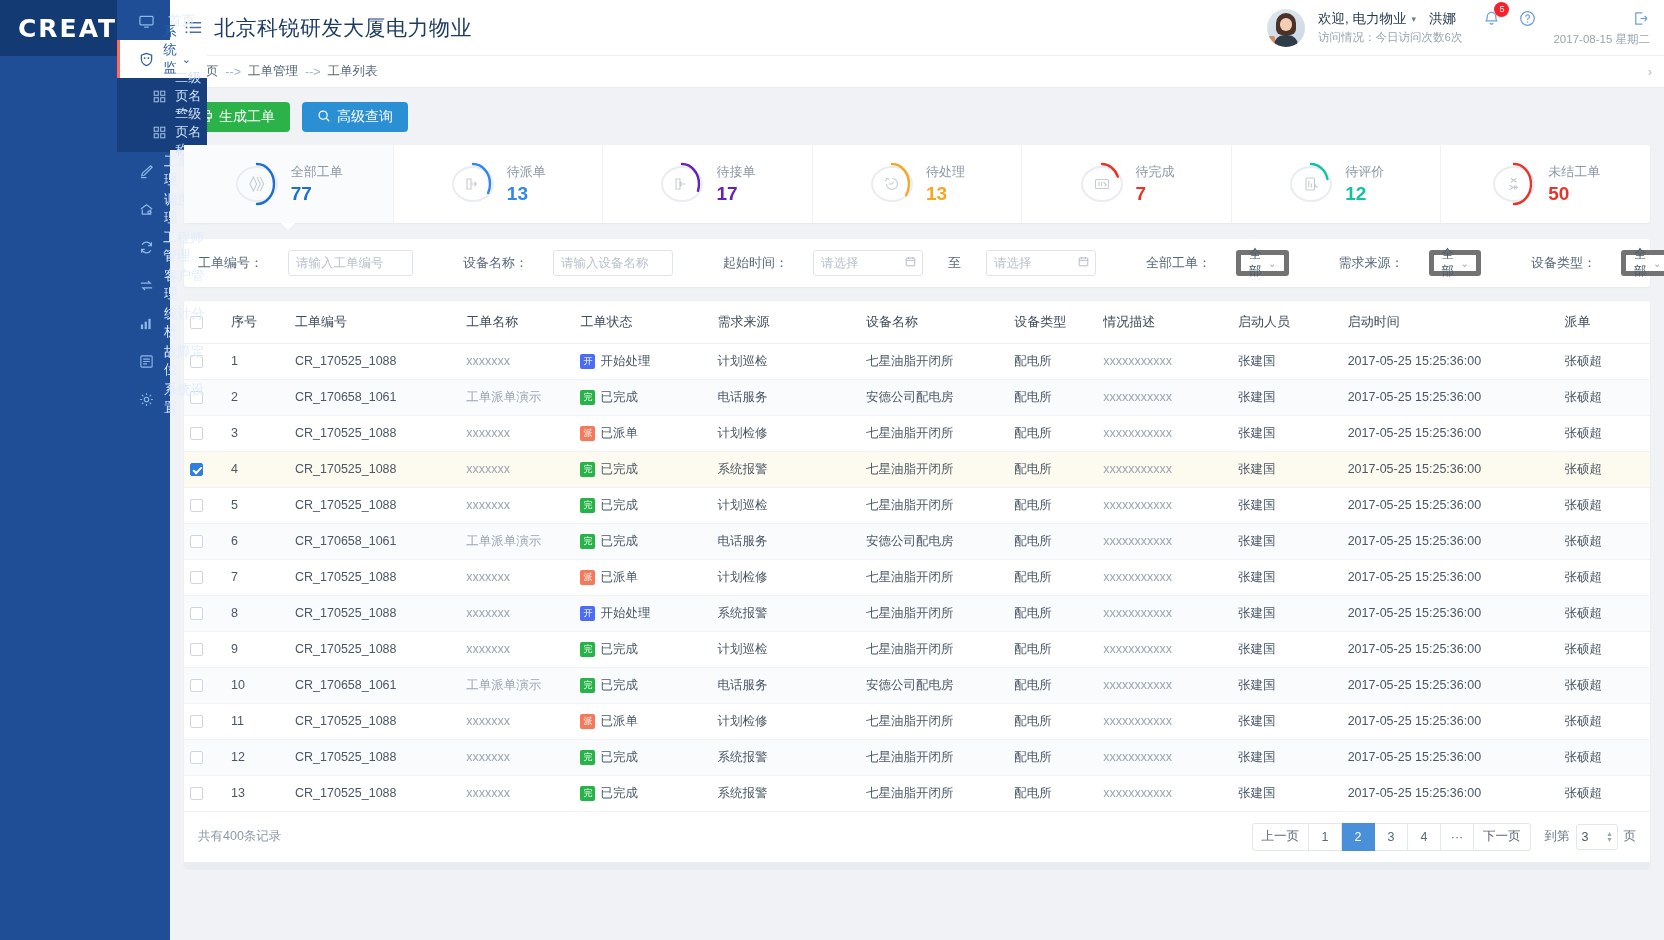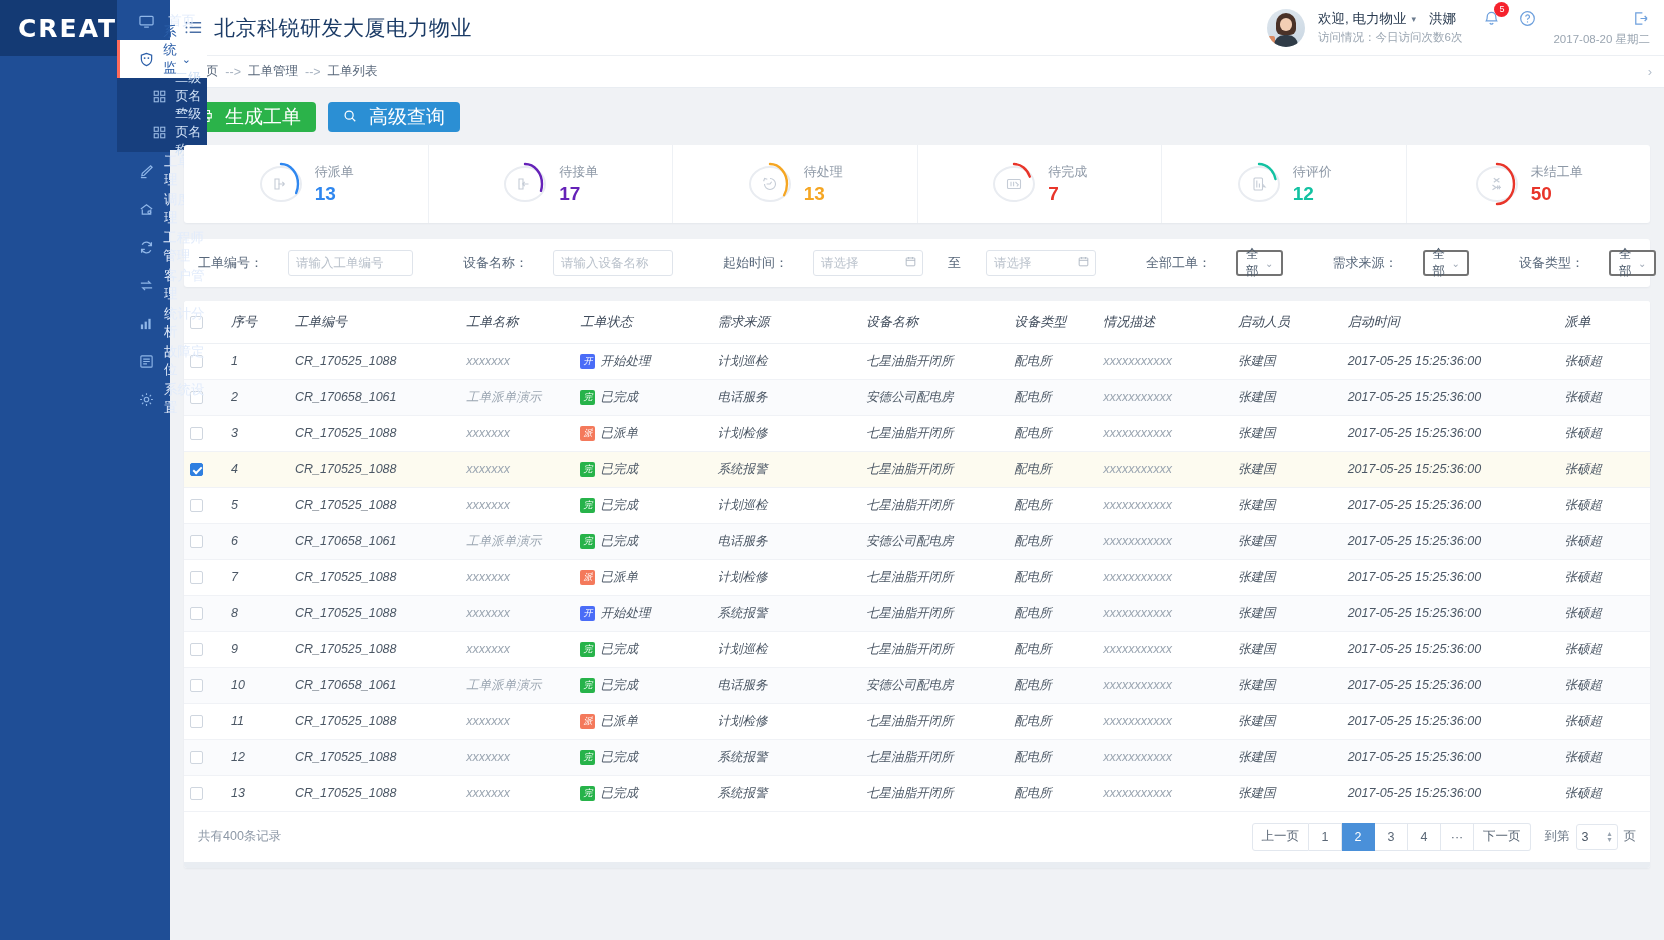--- a/index.html
+++ b/index.html
@@ -49,21 +49,21 @@
   .date-txt { font-size: 11.5px; color: #9aa5b1; margin-top: 3px; white-space: nowrap; }
 
   .crumbbar { height: 32px; background: #fff; border-bottom: 1px solid #e9edf2; display: flex; align-items: center; padding: 0 12px; font-size: 12.5px; color: #6f7b8a; gap: 7px; }
   .crumb-arrow { color: #b4bfcc; font-size: 13px; cursor: pointer; }
   .crumb-arrow.right { margin-left: auto; }
   .crumb { color: #58677a; cursor: pointer; }
   .crumb-sep { color: #a8b3c0; }
 
   .content { flex: 1; padding: 14px 14px 0 14px; overflow: hidden; }
   .btnrow { display: flex; gap: 12px; margin-bottom: 13px; }
-  .btn { height: 30px; border-radius: 4px; color: #fff; font-size: 19px; display: inline-flex; align-items: center; gap: 12px; padding: 0 15px; cursor: pointer; border: none; }
+  .btn { height: 30px; border-radius: 4px; color: #fff; font-size: 14px; display: inline-flex; align-items: center; gap: 6px; padding: 0 15px; cursor: pointer; border: none; }
   .btn-green { background: #2bb34a; }
   .btn-blue { background: #2b8fd4; }
 
   
   .stats { background: #fff; border-radius: 3px; display: flex; height: 78px; box-shadow: 0 1px 2px rgba(20,40,70,.05); position: relative; }
   .stat { flex: 1; display: flex; align-items: center; justify-content: center; gap: 11px; border-right: 1px solid #eef1f5; position: relative; }
   .stat:last-child { border-right: none; }
   .stat.selected { background: #fafbfd; }
   .stat.selected::after { content: ""; position: absolute; bottom: -7px; left: 50%; margin-left: -7px; width: 0; height: 0; border-left: 7px solid transparent; border-right: 7px solid transparent; border-top: 7px solid #fff; }
   .ring { width: 46px; height: 46px; position: relative; flex: none; }
@@ -73,28 +73,28 @@
   .stat-label { font-size: 13px; color: #8d98a6; }
   .stat-num { font-size: 19px; font-weight: bold; }
 
   
   .filters { background: #fff; border-radius: 3px; margin-top: 16px; height: 48px; display: flex; align-items: center; padding: 0 14px; gap: 25px; box-shadow: 0 1px 2px rgba(20,40,70,.05); }
   .f-label { font-size: 13px; color: #58677a; white-space: nowrap; }
   .f-input { height: 26px; border: 1px solid #dfe4eb; border-radius: 3px; font-size: 12.5px; color: #333; padding: 0 7px; background: #fff; outline: none; }
   .f-input::placeholder { color: #b9c1cb; }
   .f-date { position: relative; display: inline-flex; align-items: center; }
   .f-date .cal { position: absolute; right: 7px; color: #a9b3bf; font-size: 12px; pointer-events: none; }
-  .f-sel { height: 26px; border: 2px solid #737373; border-radius: 3px; font-size: 12.5px; color: #4b5a6b; padding: 0 22px 0 8px; background: #fff; display: inline-flex; align-items: center; position: relative; cursor: pointer; justify-content: center; }
+  .f-sel { height: 26px; border: 5px solid #737373; border-radius: 3px; font-size: 12.5px; color: #4b5a6b; padding: 0 22px 0 8px; background: #fff; display: inline-flex; align-items: center; position: relative; cursor: pointer; justify-content: center; }
   .f-sel .cv { position: absolute; right: 7px; color: #9fa9b6; font-size: 10px; }
   .f-gap { width: 18px; }
   .searchbtn { margin-left: auto; height: 20px; background: #0c4a6e; color: #fff; border-radius: 3px; font-size: 13px; display: inline-flex; align-items: center; gap: 6px; padding: 0 18px; cursor: pointer; }
 
   
   .tablecard { background: #fff; border-radius: 3px; margin-top: 14px; box-shadow: 0 1px 2px rgba(20,40,70,.05); overflow: hidden; }
-  table { width: 100%; border-collapse: collapse; table-layout: fixed; font-style: italic; }
+  table { width: 100%; border-collapse: collapse; table-layout: fixed; }
   th { font-size: 13px; color: #3f4b5b; font-weight: normal; text-align: left; height: 42px; padding: 0 6px; border-bottom: 1px solid #edf0f4; background: #fff; }
   td { font-size: 12.5px; color: #4b5765; height: 36px; padding: 0 6px; border-bottom: 1px solid #f0f2f6; }
   tr.alt td { background: #fafbfd; }
   tr.hl td { background: #fdfbf0; }
   .cbx { width: 13px; height: 13px; border: 1px solid #cfd6df; border-radius: 2px; display: inline-block; background: #fff; cursor: pointer; vertical-align: middle; }
   .cbx.checked { background: #2f7fe0; border-color: #2f7fe0; position: relative; }
   .cbx.checked::after { content: ""; position: absolute; left: 4px; top: 1px; width: 3px; height: 7px; border: solid #fff; border-width: 0 2px 2px 0; transform: rotate(45deg); }
   .tag { display: inline-flex; align-items: center; gap: 5px; }
   .tag .sq { width: 15px; height: 15px; border-radius: 2px; color: #fff; font-size: 9px; display: inline-flex; align-items: center; justify-content: center; flex: none; }
   .muted { color: #9aa5b1; }
@@ -289,21 +289,21 @@
                 <circle cx="9" cy="12.6" r=".7" fill="currentColor" stroke="none"></circle>
               </svg>
           </div>
           <div class="date-col">
             <div class="tb-ic">
               <svg width="17" height="17" viewBox="0 0 18 18" fill="none" stroke="currentColor" stroke-width="1.3">
                   <path d="M11 3H4v12h7"></path>
                   <path d="M9 9h7m0 0-2.6-2.6M16 9l-2.6 2.6"></path>
                 </svg>
             </div>
-            <div class="date-txt">2017-08-20  星期二</div>
+            <div class="date-txt">2017-08-15  星期二</div>
           </div>
         </div>
       </div>
     </div>
 
     <div class="crumbbar">
       <span class="crumb-arrow">‹</span>
       <span class="crumb">首页</span>
       <span class="crumb-sep">--&gt;</span>
       <span class="crumb">工单管理</span>
@@ -330,20 +330,39 @@
             <svg width="14" height="14" viewBox="0 0 16 16" fill="none" stroke="#fff" stroke-width="1.4">
                 <circle cx="7" cy="7" r="4.6"></circle>
                 <path d="M10.5 10.5 14 14"></path>
               </svg>
           </span>
           <span>高级查询</span>
         </div>
       </div>
 
       <div class="stats" id="stats">
+          <div class="stat selected">
+            <div class="ring">
+              <svg width="46" height="46" viewBox="0 0 46 46">
+                <ellipse cx="23" cy="23" rx="17" ry="20" fill="none" stroke="#e9ecf1" stroke-width="2"></ellipse>
+                <path d="M23 3 a17 20 0 0 1 0 40" fill="none" stroke="#1f6fd0" stroke-width="2.4" stroke-linecap="round" stroke-dasharray="74.01592291857553 999" transform="rotate(90 23 23)"></path>
+              </svg>
+              <span class="glyph">
+                <svg width="18" height="18" viewBox="0 0 18 18" fill="none" stroke="currentColor" stroke-width="1.1">
+                  <path d="M9 2 2 5.3 9 8.6l7-3.3L9 2z"></path>
+                  <path d="M2 9l7 3.3L16 9"></path>
+                  <path d="M2 12.3 9 15.6l7-3.3"></path>
+                </svg>
+              </span>
+            </div>
+            <div class="stat-txt">
+              <span class="stat-label">全部工单</span>
+              <span class="stat-num" style="color:#1f6fd0">77</span>
+            </div>
+          </div>
           <div class="stat">
             <div class="ring">
               <svg width="46" height="46" viewBox="0 0 46 46">
                 <ellipse cx="23" cy="23" rx="17" ry="20" fill="none" stroke="#e9ecf1" stroke-width="2"></ellipse>
                 <path d="M23 3 a17 20 0 0 1 0 40" fill="none" stroke="#2f87ef" stroke-width="2.4" stroke-linecap="round" stroke-dasharray="38.20176666765188 999" transform="rotate(90 23 23)"></path>
               </svg>
               <span class="glyph">
                 <svg width="18" height="18" viewBox="0 0 18 18" fill="none" stroke="currentColor" stroke-width="1.1">
                   <path d="M4 3h10v4H4z"></path>
                   <path d="M9 6.5v6m0 0-2.2-2.2M9 12.5l2.2-2.2"></path>

